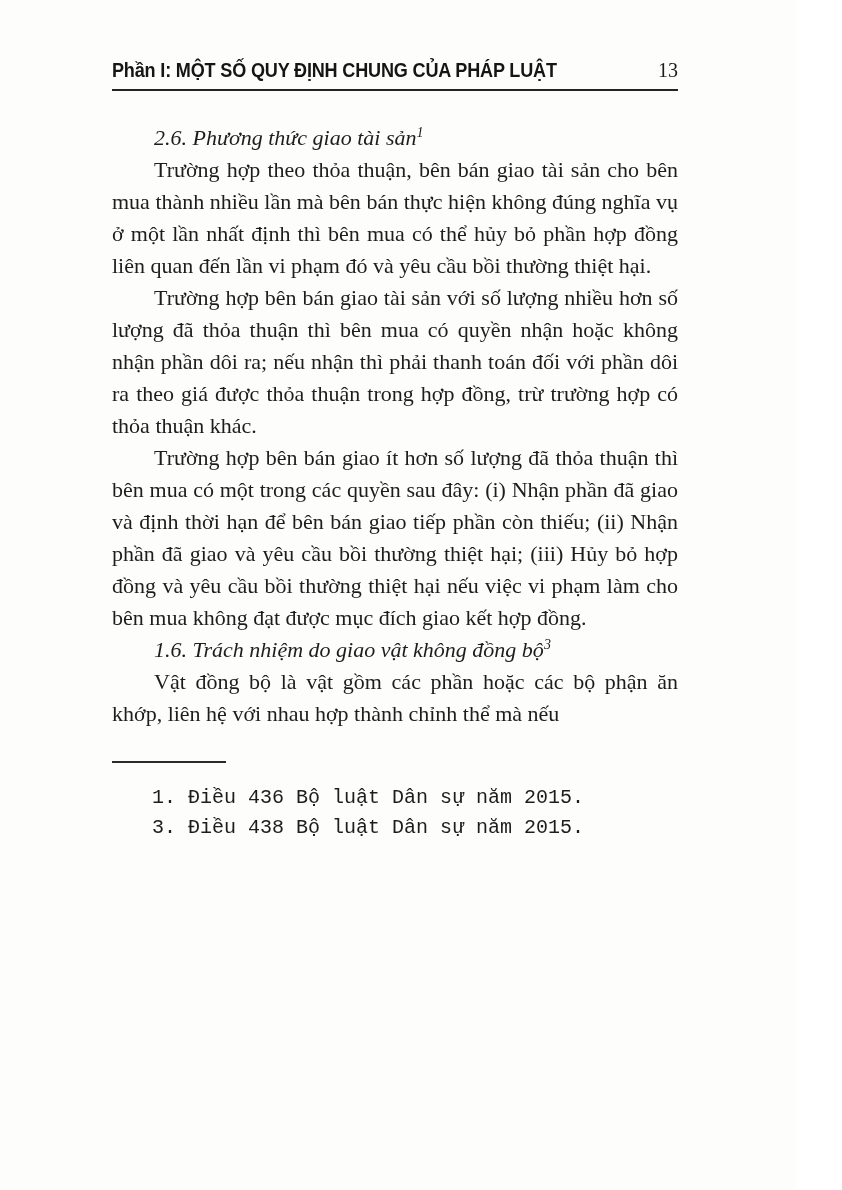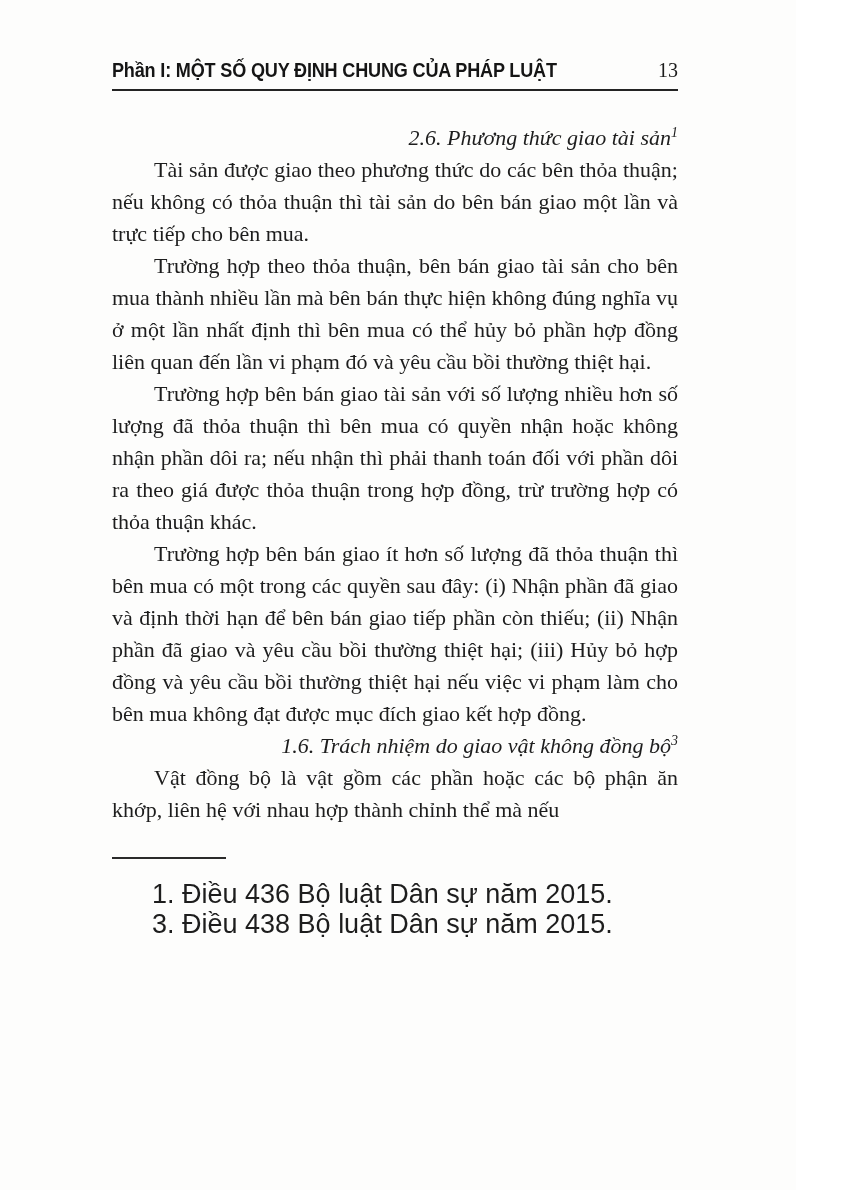--- a/index.html
+++ b/index.html
@@ -54,42 +54,42 @@
   .body-text p {
     margin: 0;
     text-indent: 42px;
   }
   .para {
     text-align: justify;
     text-justify: inter-word;
   }
   .heading {
     font-style: italic;
-    text-align: right;
+    text-align: left;
   }
   .fn-ref {
     font-size: 14px;
     line-height: 0;
     vertical-align: super;
     font-style: italic;
   }
   
   .page-footer {
     margin-top: 31px;
   }
   .fn-sep {
     width: 114px;
     border: 0;
     border-top: 2px solid #2a2a2a;
     margin: 0;
   }
   .footnotes {
     margin-top: 20px;
-    font-family: Liberation Sans, sans-serif;
-    font-size: 27px;
+    font-family: Liberation Mono, monospace;
+    font-size: 20px;
     line-height: 30px;
     color: #1d1d1d;
   }
   .footnotes p {
     margin: 0;
     text-indent: 40px;
   }
 </style>
 </head>
 <body>
@@ -99,21 +99,20 @@
   <div class="running-header">
     <span class="rh-title">Phần I: MỘT SỐ QUY ĐỊNH CHUNG CỦA PHÁP LUẬT</span>
     <span class="page-number">13</span>
   </div>
   <div class="header-rule"></div>
 
   <main class="body-text">
 
     <p class="heading"><span>2.6. Phương thức giao tài sản</span><sup class="fn-ref">1</sup></p>
 
-    <p class="para">Tài sản được giao theo phương thức do các bên thỏa thuận; nếu không có thỏa thuận thì tài sản do bên bán giao một lần và trực tiếp cho bên mua.</p>
 
     <p class="para">Trường hợp theo thỏa thuận, bên bán giao tài sản cho bên mua thành nhiều lần mà bên bán thực hiện không đúng nghĩa vụ ở một lần nhất định thì bên mua có thể hủy bỏ phần hợp đồng liên quan đến lần vi phạm đó và yêu cầu bồi thường thiệt hại.</p>
 
 
     <p class="para">Trường hợp bên bán giao tài sản với số lượng nhiều hơn số lượng đã thỏa thuận thì bên mua có quyền nhận hoặc không nhận phần dôi ra; nếu nhận thì phải thanh toán đối với phần dôi ra theo giá được thỏa thuận trong hợp đồng, trừ trường hợp có thỏa thuận khác.</p>
 
     <p class="para">Trường hợp bên bán giao ít hơn số lượng đã thỏa thuận thì bên mua có một trong các quyền sau đây: (i) Nhận phần đã giao và định thời hạn để bên bán giao tiếp phần còn thiếu; (ii) Nhận phần đã giao và yêu cầu bồi thường thiệt hại; (iii) Hủy bỏ hợp đồng và yêu cầu bồi thường thiệt hại nếu việc vi phạm làm cho bên mua không đạt được mục đích giao kết hợp đồng.</p>
 
     <p class="heading"><span>1.6. Trách nhiệm do giao vật không đồng bộ</span><sup class="fn-ref">3</sup></p>
 

